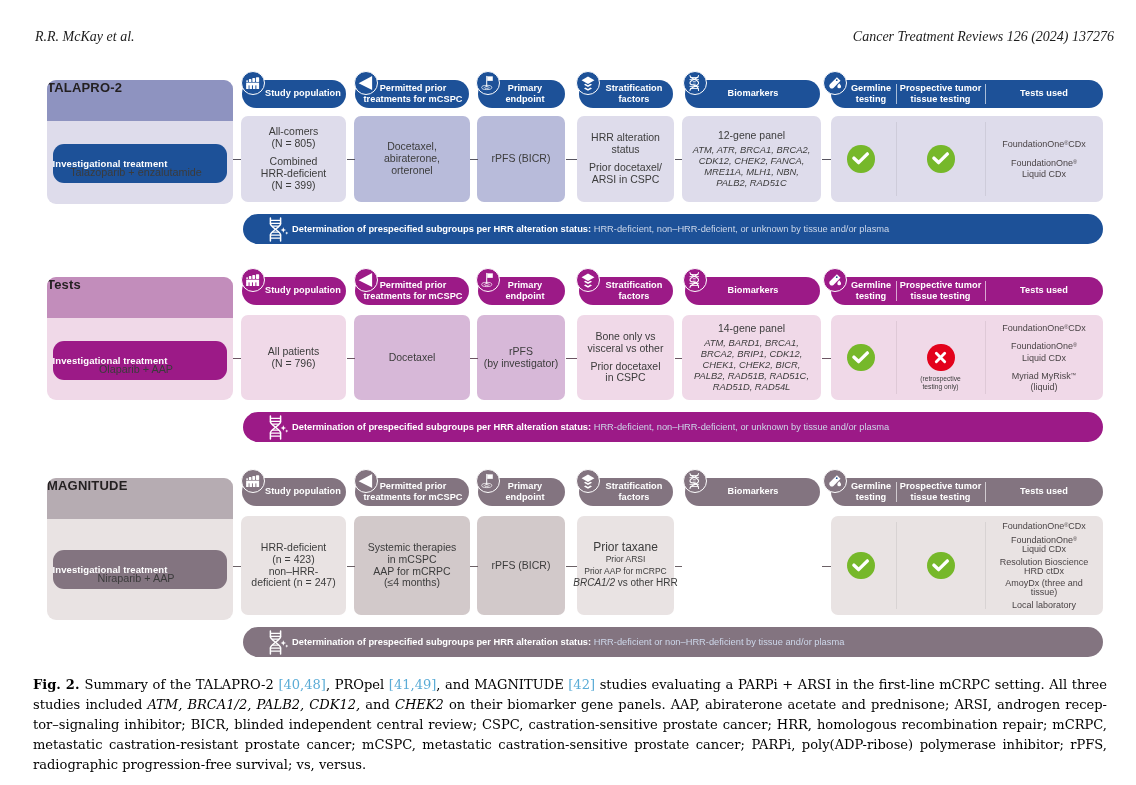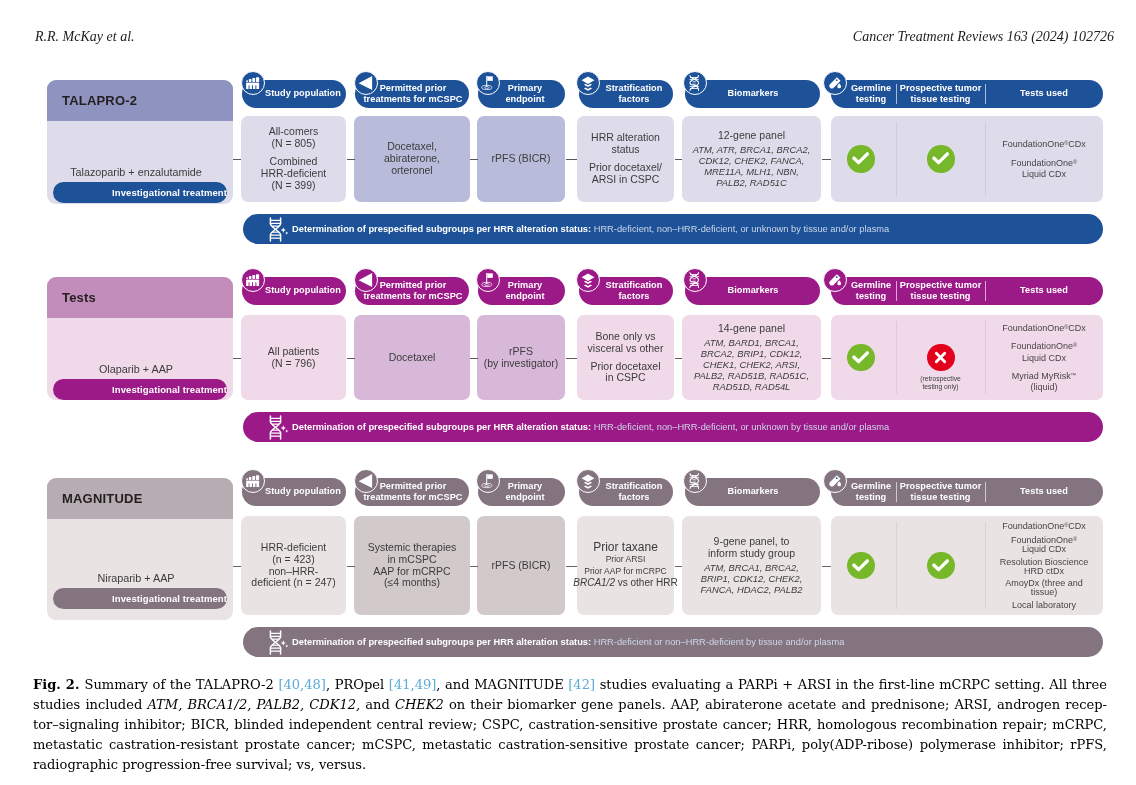--- a/index.html
+++ b/index.html
@@ -9,24 +9,24 @@
   .runhead{position:absolute;top:28.5px;left:0;right:0;height:18px;font-family:"Liberation Serif",serif;font-style:italic;font-size:14px;color:#1c1c1c;}
   .runhead .left{position:absolute;left:35px;top:0;}
   .runhead .right{position:absolute;right:22px;top:0;}
 
   
   .fig{position:absolute;left:0;top:0;width:1136px;height:670px;}
   .studyrow{position:absolute;left:0;width:1136px;}
 
   
   .lpanel{position:absolute;left:47px;width:186px;border-radius:9px;overflow:hidden;}
-  .lpanel .lp-head{height:41px;display:flex;align-items:center;padding-left:15px;box-sizing:border-box;}
+  .lpanel .lp-head{height:41px;display:flex;align-items:flex-start;box-sizing:border-box;}
   .lp-head span{font-size:13px;font-weight:bold;color:#231f20;letter-spacing:.2px;}
   .lpanel .lp-body{position:relative;}
-  .inv-pill{position:absolute;left:5.5px;right:6px;height:21px;border-radius:11px;display:flex;align-items:center;justify-content:flex-end;margin-top:38px;}
+  .inv-pill{position:absolute;left:5.5px;right:6px;height:39px;border-radius:11px;display:flex;align-items:center;justify-content:flex-start;}
   .inv-pill span{font-size:9.5px;font-weight:bold;color:#fff;letter-spacing:.1px;}
   .inv-sub{position:absolute;left:0;right:8px;text-align:center;font-size:10.8px;color:#3b3b3b;}
 
   
   .hpill{position:absolute;border-radius:14px;display:flex;align-items:center;justify-content:center;color:#fff;}
   .hpill .txt{font-size:9.2px;font-weight:bold;text-align:center;line-height:11.3px;letter-spacing:.05px;white-space:nowrap;}
   .hcirc{position:absolute;border-radius:50%;border:1.4px solid #fff;box-sizing:border-box;display:flex;align-items:center;justify-content:center;}
   .hcirc svg{display:block;}
 
   
@@ -55,21 +55,21 @@
   
   .cap{position:absolute;left:33px;width:1074px;top:675px;font-family:"DejaVu Serif",serif;font-size:13.05px;line-height:19.9px;color:#000;text-align:justify;text-justify:inter-word;}
   .cap .ref{color:#5bacd6;}
 </style>
 </head>
 <body>
 
 <div class="page">
   <div class="runhead">
     <span class="left">R.R. McKay et al.</span>
-    <span class="right">Cancer Treatment Reviews 163 (2024) 102726</span>
+    <span class="right">Cancer Treatment Reviews 126 (2024) 137276</span>
   </div>
   <div class="fig" id="fig">
       <div class="studyrow" style="top: 0px; height: 785px;">
         <div class="lpanel" style="top: 80px; height: 124px; background: rgb(222, 220, 235);">
           <div class="lp-head" style="background: rgb(142, 147, 192);">
             <span>TALAPRO-2</span>
           </div>
           <div class="lp-body" style="height: 83px;">
             <div class="inv-pill" style="top: 22.5px; background: rgb(29, 81, 152);">
               <span>Investigational treatment</span>
@@ -374,21 +374,21 @@
           <div class="ln">Bone only vs</div>
           <div class="ln">visceral vs other</div>
           <div class="ln" style="height: 6px;"></div>
           <div class="ln">Prior docetaxel</div>
           <div class="ln">in CSPC</div>
         </div>
         <div class="cbox" style="left: 682px; width: 139px; top: 315px; height: 85px; background: rgb(240, 217, 232);">
           <div class="ln">14-gene panel</div>
           <div class="ln it" style="margin-top: 2.5px;">ATM, BARD1, BRCA1,</div>
           <div class="ln it">BRCA2, BRIP1, CDK12,</div>
-          <div class="ln it">CHEK1, CHEK2, ARSI,</div>
+          <div class="ln it">CHEK1, CHEK2, BICR,</div>
           <div class="ln it">PALB2, RAD51B, RAD51C,</div>
           <div class="ln it">RAD51D, RAD54L</div>
         </div>
         <div class="rbox" style="left: 831px; width: 272px; top: 315px; height: 85px; background: rgb(240, 217, 232);">
           <div class="rdiv" style="left: 65px; top: 6px; height: 73px; background: rgba(0, 0, 0, 0.07);"></div>
           <div class="rdiv" style="left: 154px; top: 6px; height: 73px; background: rgba(0, 0, 0, 0.07);"></div>
           <div class="mark" style="left: 16.3px; top: 28.8px; background: rgb(118, 184, 42);">
             <svg width="21" height="21" viewBox="0 0 24 24">
               <path fill="#fff" d="M21.0 5.3a1.5 1.5 0 0 0-2.2-.2L9.9 14.0 5.6 10.0a1.5 1.5 0 0 0-2.2.1l-.5.6a1.5 1.5 0 0 0 .1 2.1l5.8 5.4a1.6 1.6 0 0 0 2.3-.1L21.3 8.1a1.5 1.5 0 0 0 .1-2.1z"></path>
             </svg>
@@ -562,27 +562,20 @@
         </div>
         <div class="cbox" style="left: 477px; width: 88px; top: 516px; height: 99px; background: rgb(210, 201, 202);">
           <div class="ln">rPFS (BICR)</div>
         </div>
         <div class="cbox" style="left: 577px; width: 97px; top: 516px; height: 99px; background: rgb(233, 227, 227);">
           <div class="ln" style="font-size: 12px;">Prior taxane</div>
           <div class="ln" style="font-size: 8.5px;">Prior ARSI</div>
           <div class="ln" style="font-size: 8.5px;">Prior AAP for mCRPC</div>
           <div class="ln" style="font-size: 10px;"><i>BRCA1/2</i> vs other HRR</div>
         </div>
-        <div class="cbox" style="left: 682px; width: 139px; top: 516px; height: 99px; background: rgb(233, 227, 227);">
-          <div class="ln">9-gene panel, to</div>
-          <div class="ln">inform study group</div>
-          <div class="ln it" style="margin-top: 2.5px;">ATM, BRCA1, BRCA2,</div>
-          <div class="ln it">BRIP1, CDK12, CHEK2,</div>
-          <div class="ln it">FANCA, HDAC2, PALB2</div>
-        </div>
         <div class="rbox" style="left: 831px; width: 272px; top: 516px; height: 99px; background: rgb(233, 227, 227);">
           <div class="rdiv" style="left: 65px; top: 6px; height: 87px; background: rgba(0, 0, 0, 0.07);"></div>
           <div class="rdiv" style="left: 154px; top: 6px; height: 87px; background: rgba(0, 0, 0, 0.07);"></div>
           <div class="mark" style="left: 16.3px; top: 35.8px; background: rgb(118, 184, 42);">
             <svg width="21" height="21" viewBox="0 0 24 24">
               <path fill="#fff" d="M21.0 5.3a1.5 1.5 0 0 0-2.2-.2L9.9 14.0 5.6 10.0a1.5 1.5 0 0 0-2.2.1l-.5.6a1.5 1.5 0 0 0 .1 2.1l5.8 5.4a1.6 1.6 0 0 0 2.3-.1L21.3 8.1a1.5 1.5 0 0 0 .1-2.1z"></path>
             </svg>
           </div>
           <div class="mark" style="left: 96.3px; top: 35.8px; background: rgb(118, 184, 42);">
             <svg width="21" height="21" viewBox="0 0 24 24">

